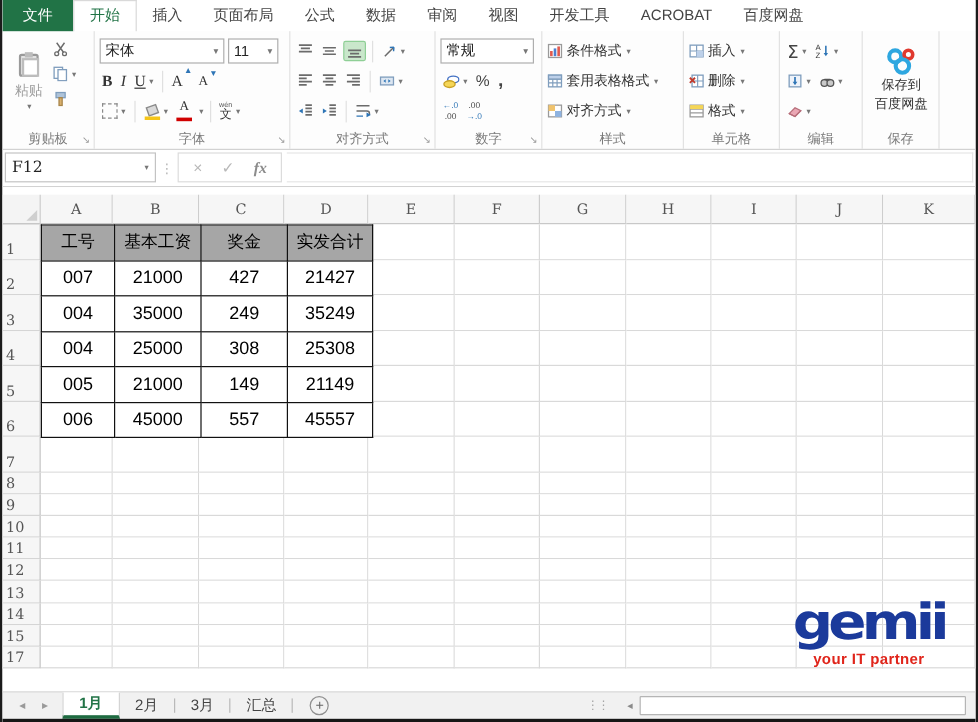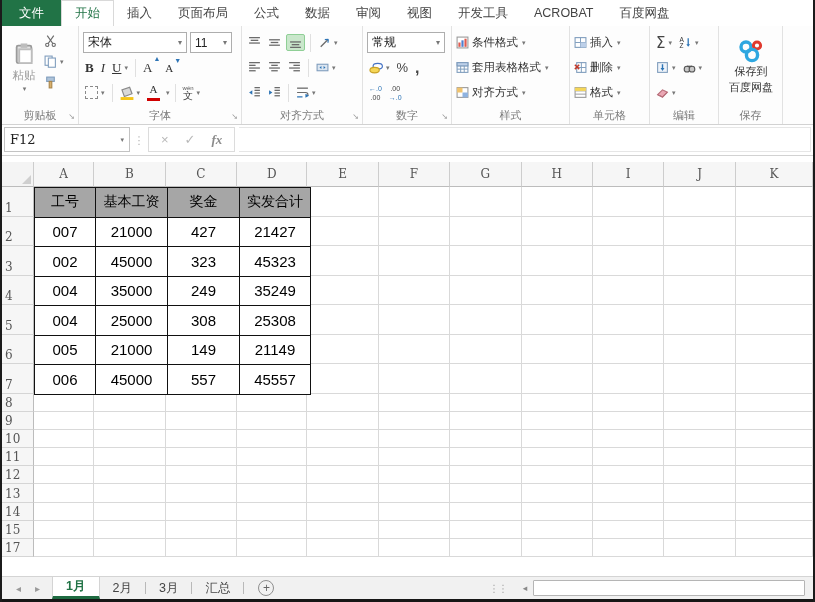--- a/index.html
+++ b/index.html
@@ -788,26 +788,20 @@
             <td style="width:72px">奖金</td>
             <td style="width:71px">实发合计</td>
           </tr>
           <tr>
             <td style="width:61px">007</td>
             <td style="width:72px">21000</td>
             <td style="width:72px">427</td>
             <td style="width:71px">21427</td>
           </tr>
           <tr>
-            <td style="width:61px">002</td>
-            <td style="width:72px">45000</td>
-            <td style="width:72px">323</td>
-            <td style="width:71px">45323</td>
-          </tr>
-          <tr>
             <td style="width:61px">004</td>
             <td style="width:72px">35000</td>
             <td style="width:72px">249</td>
             <td style="width:71px">35249</td>
           </tr>
           <tr>
             <td style="width:61px">004</td>
             <td style="width:72px">25000</td>
             <td style="width:72px">308</td>
             <td style="width:71px">25308</td>
@@ -819,20 +813,24 @@
             <td style="width:71px">21149</td>
           </tr>
           <tr>
             <td style="width:61px">006</td>
             <td style="width:72px">45000</td>
             <td style="width:72px">557</td>
             <td style="width:71px">45557</td>
           </tr>
         </tbody>
       </table>
+    <div class="logo">
+      <div class="brand" style="color: rgb(27, 58, 155);">gemii</div>
+      <div class="tag" style="color: rgb(224, 37, 27);">your IT partner</div>
+    </div>
   </div>
 
   <div class="stabbar">
     <div class="navarrows">
       <span>◂</span>
       <span>▸</span>
     </div>
     <div class="stab active">1月</div>
     <div class="stab">2月</div>
     <div class="stabsep"></div>

